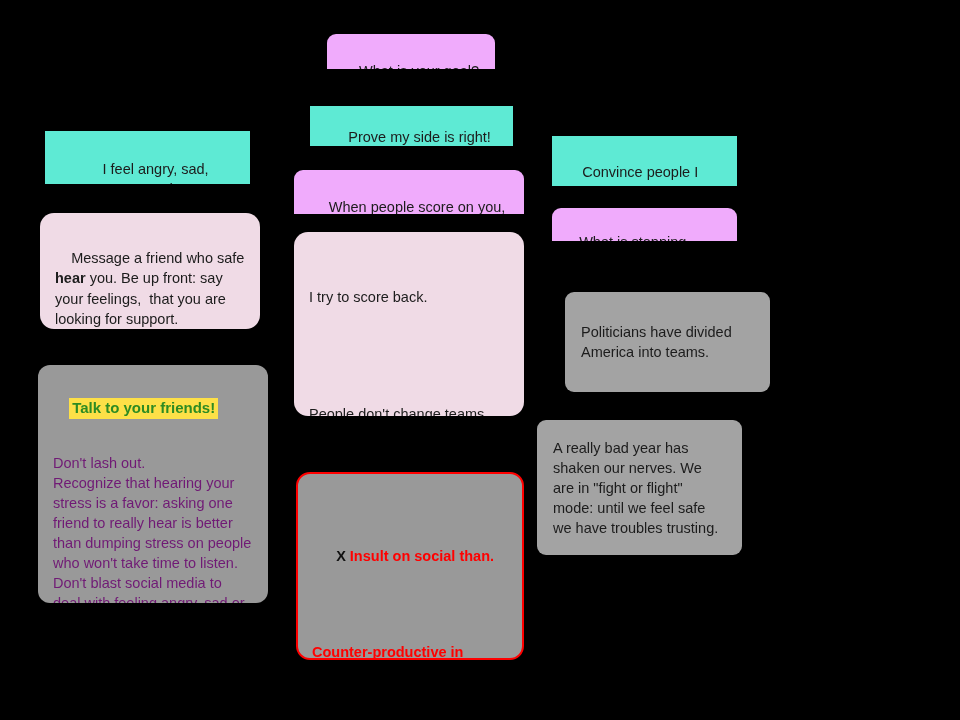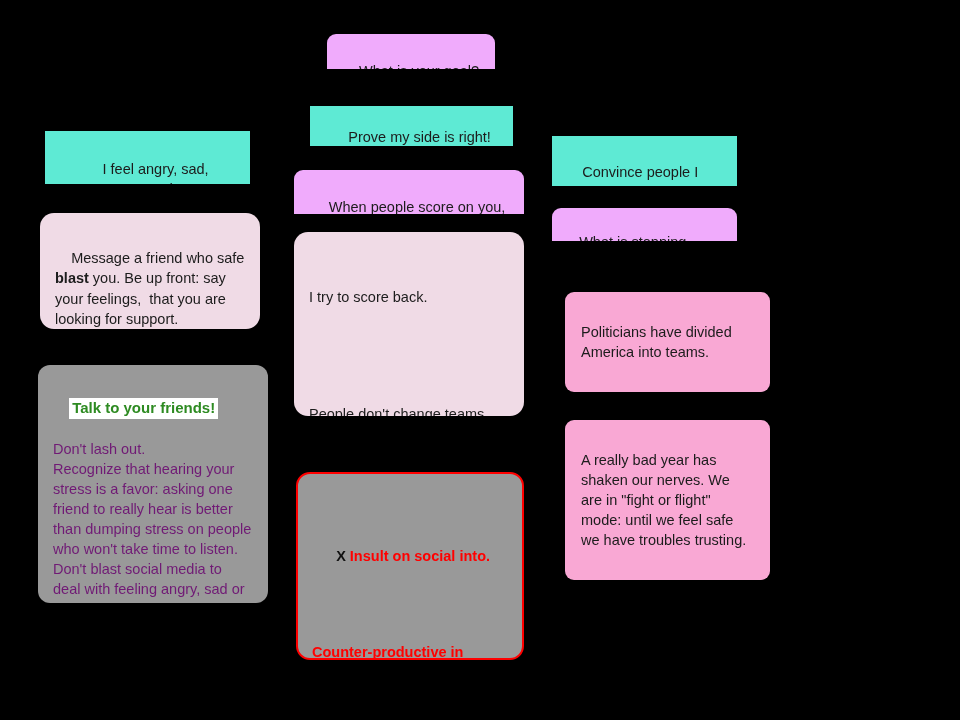--- a/index.html
+++ b/index.html
@@ -46,21 +46,21 @@
     background: #5eead4;
     color: #1c1c1c;
     font-size: 14.5px;
     line-height: 1.33;
     padding: 10px 12px;
   }
   .g-card.center { text-align: center; }
 
   
   .g-round {
-    background: #f9a8d4;
+    background: #a3a3a3;
     border-radius: 9px;
     color: #1c1c1c;
     font-size: 14.5px;
     line-height: 1.38;
     padding: 19px 16px;
     display: flex;
     align-items: center;
   }
 
   
@@ -79,25 +79,26 @@
     border-radius: 12px;
     padding: 13px 15px;
     font-size: 14.5px;
     line-height: 1.38;
     color: #ffffff;
   }
   .s-card .body { color: #701a75; }
 
   .s-title {
     display: inline-block;
-    background: #ffffff;
+    background: #fde047;
     color: #2e8b22;
     font-weight: bold;
     font-size: 15px;
     padding: 0 3px;
+    margin-bottom: 14px;
   }
 
   
   .r-card {
     background: #999999;
     border: 2px solid #ff0000;
     border-radius: 14px;
     padding: 12px 14px;
     font-size: 14.5px;
     line-height: 1.38;
@@ -138,21 +139,21 @@
     <span>Prove my side is right!
 Score a Point!</span>
   </div>
 
   <div class="node g-card" style="left:552px; top:136px; width:185px; height:50px; padding:8px 10px;">
     <span> Convince people I care
 about to get vaccinated.</span>
   </div>
 
   <div class="node p-card" style="left:40px; top:213px; width:220px; height:116px;">
-    <span>Message a friend who safe </span><span class="b">blast</span><span> you. Be up front: say your feelings,  that you are looking for support.</span>
+    <span>Message a friend who safe </span><span class="b">hear</span><span> you. Be up front: say your feelings,  that you are looking for support.</span>
   </div>
 
   <div class="node s-card" style="left:38px; top:365px; width:230px; height:238px;">
     <div class="s-title">Talk to your friends!</div>
     <div class="body" style="white-space:pre-wrap;">Don't lash out.
 Recognize that hearing your stress is a favor: asking one friend to really hear is better than dumping stress on people who won't take time to listen. Don't blast social media to deal with feeling angry, sad or stressed.</div>
   </div>
 
   <div class="node q-card center" style="left:294px; top:170px; width:230px; height:44px;">
     <span>When people score on you,
@@ -162,31 +163,31 @@
   <div class="node p-card" style="left:294px; top:232px; width:230px; height:184px;">
     <div>I try to score back.</div>
     <div style="height:14px;"></div>
     <div>People don't change teams when you score, they fight back harder.</div>
     
     
   </div>
 
   <div class="node r-card" style="left:296px; top:472px; width:228px; height:188px;">
     <div class="r-head">
-      <span class="x">X</span><span>Insult on social into.</span>
+      <span class="x">X</span><span>Insult on social than.</span>
     </div>
     <div class="r-body">Counter-productive in almost  every way. Even worse when you are inarguably right: people would rather believe bizarre things then be proven wrong.</div>
   </div>
 
   <div class="node q-card" style="left:552px; top:208px; width:185px; height:33px; padding:6px 11px 0 11px;">
     <span>What is stopping
 them?</span>
   </div>
 
   <div class="node g-round" style="left:565px; top:292px; width:205px; height:100px;">
     <span>Politicians have divided America into teams.</span>
   </div>
 
-  <div class="node g-round" style="left:565px; top:420px; width:205px; height:160px;">
+  <div class="node g-round" style="left:537px; top:420px; width:205px; height:135px;">
     <span>A really bad year has shaken our nerves. We are in "fight or flight" mode: until we feel safe we have troubles trusting.</span>
   </div>
 
 </div>
 
 </body></html>

